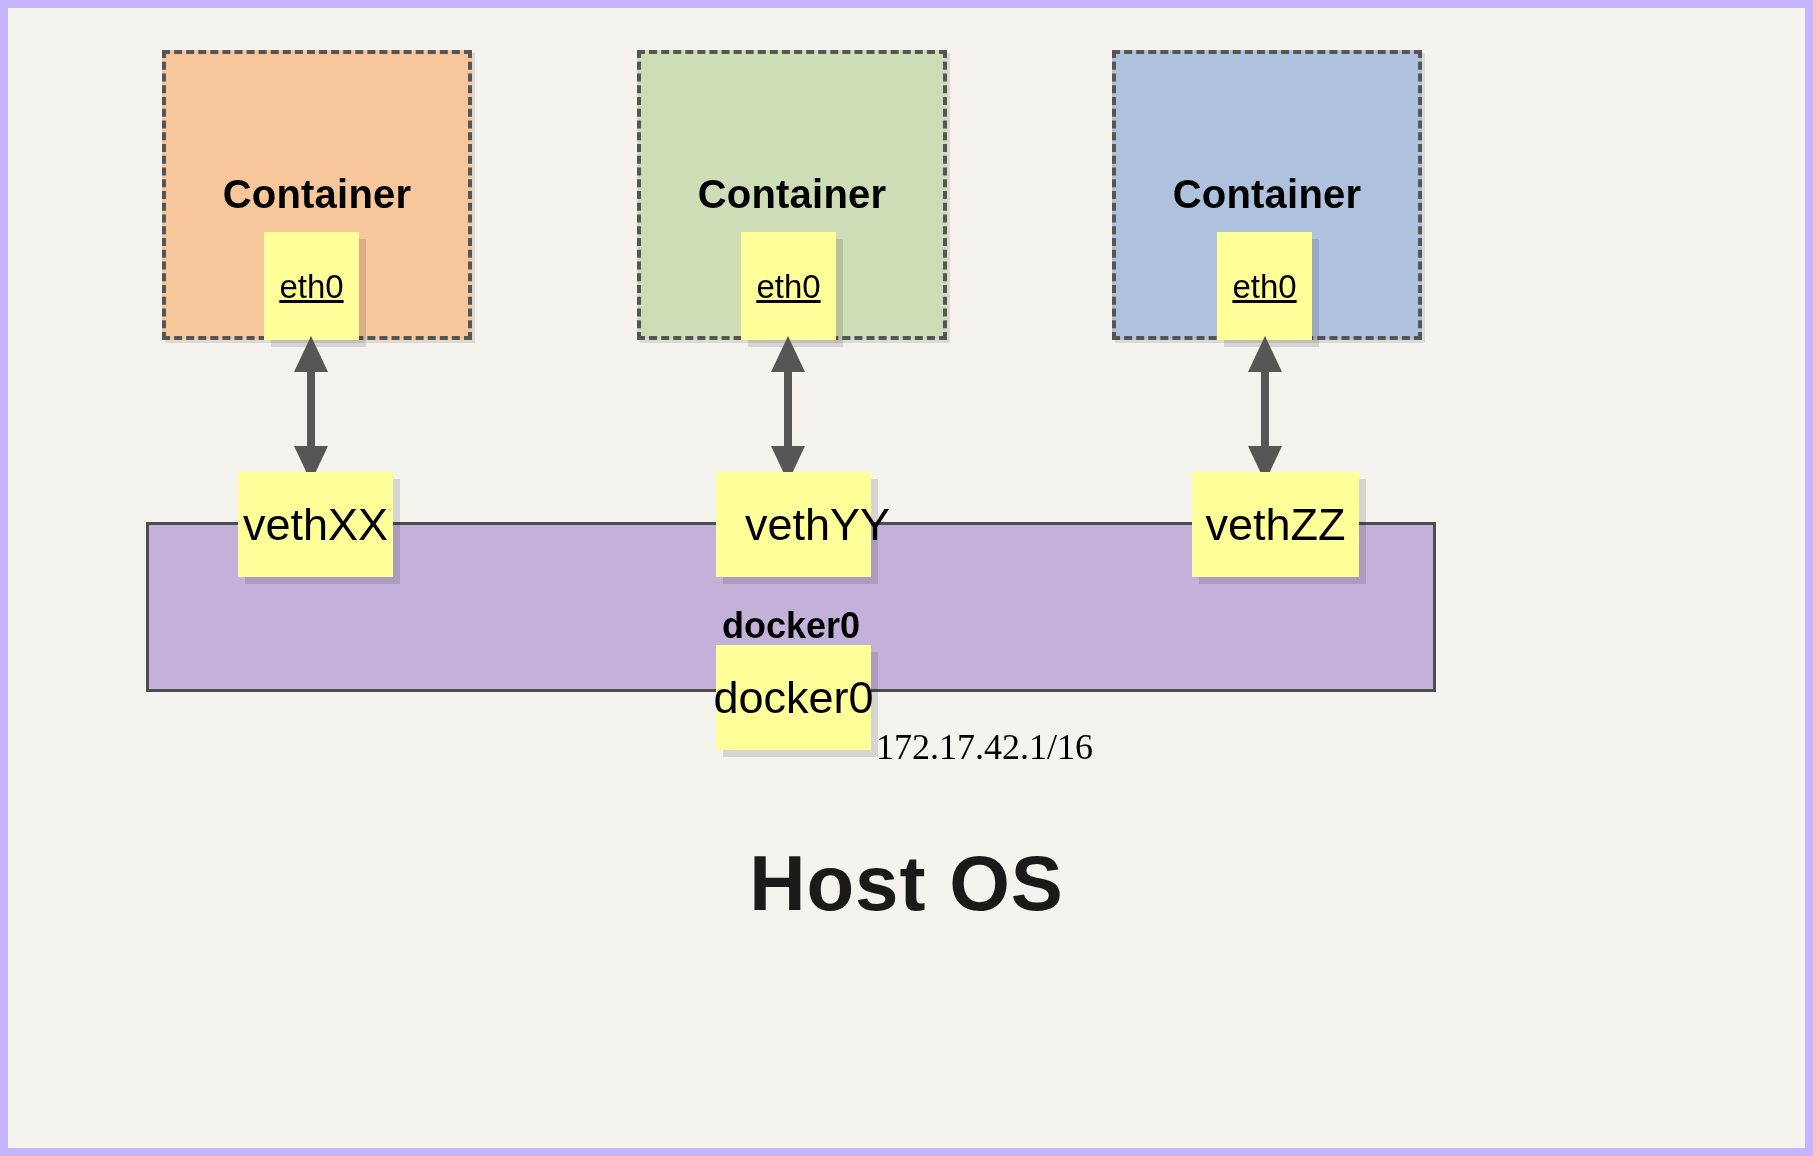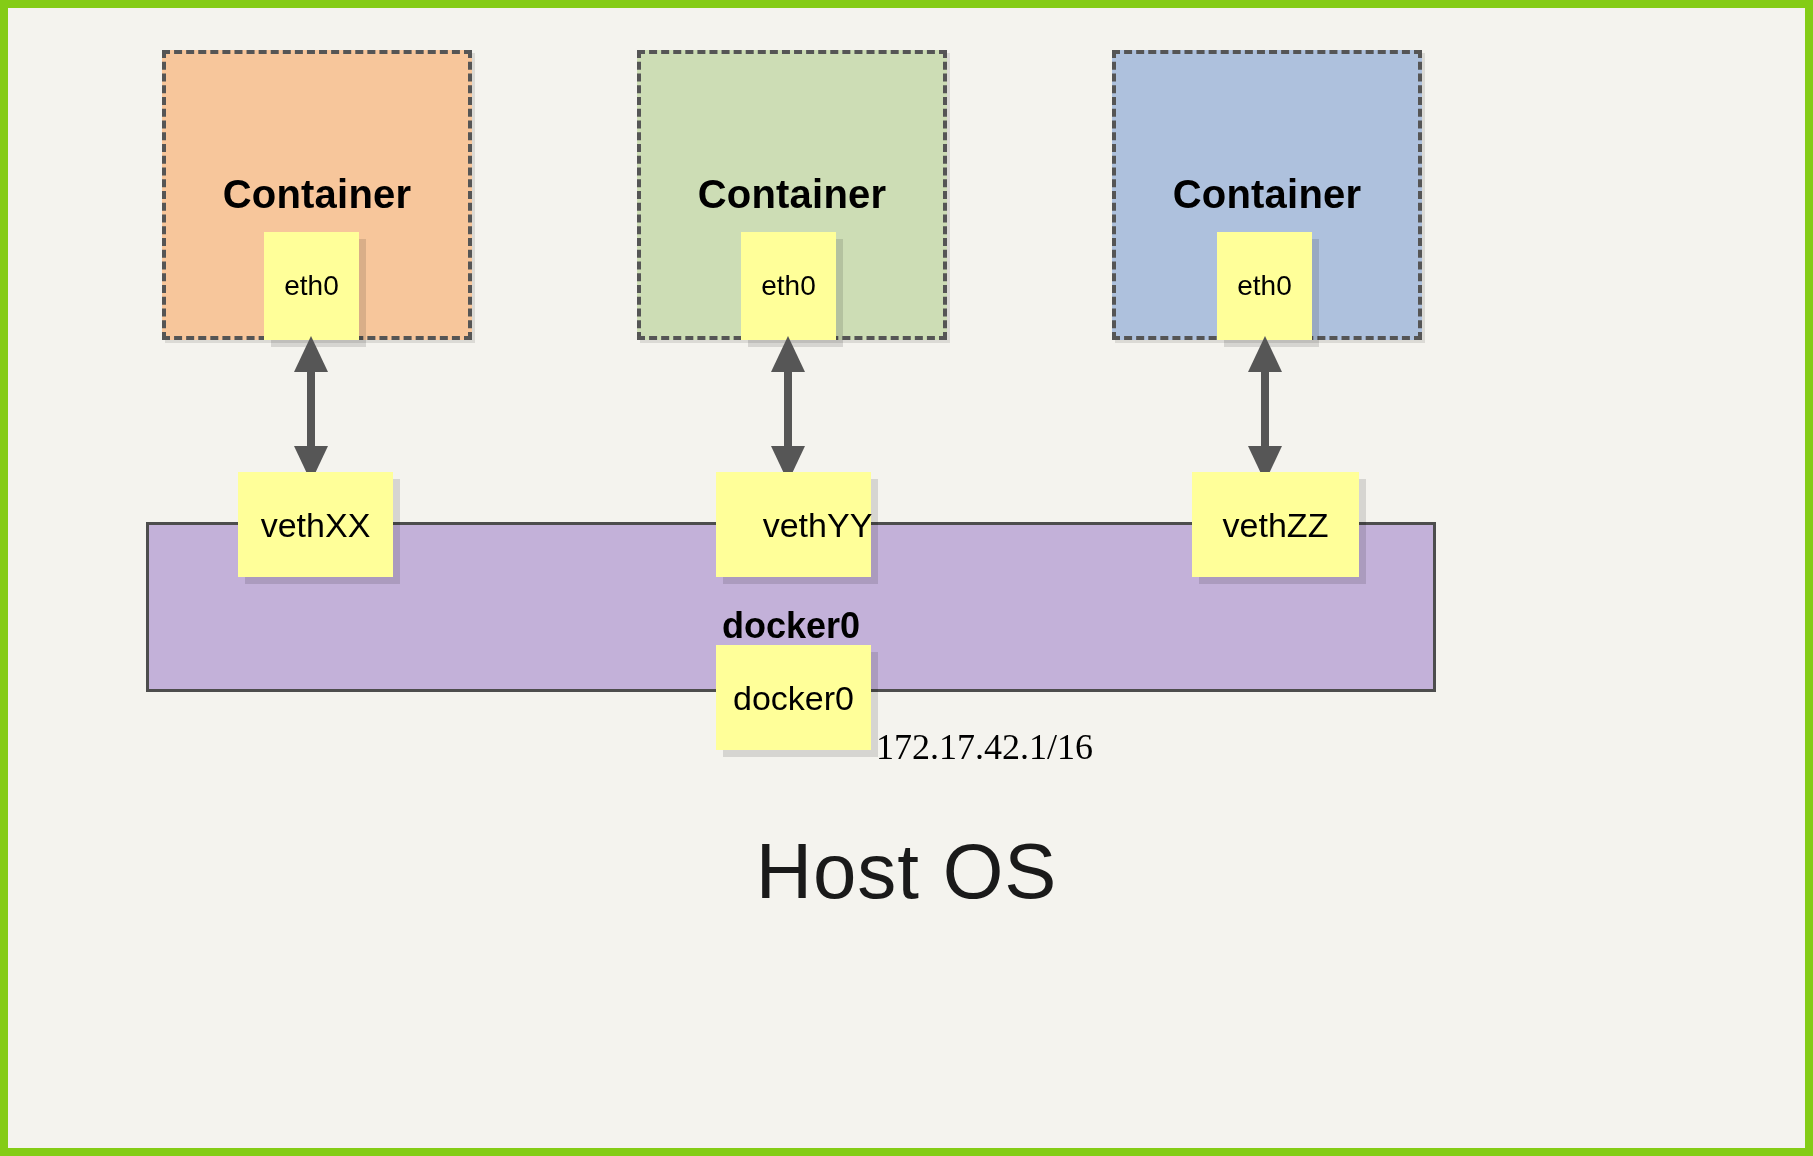--- a/index.html
+++ b/index.html
@@ -4,21 +4,21 @@
 <style>
   html, body {
     margin: 0;
     padding: 0;
     background: #ffffff;
   }
   #stage {
     position: relative;
     width: 1813px;
     height: 1156px;
-    background: #84cc16;
+    background: #c4b5fd;
     overflow: hidden;
     font-family: "Liberation Sans", sans-serif;
   }
   
   #canvas {
     position: absolute;
     left: 8px;
     top: 8px;
     width: 1797px;
     height: 1140px;
@@ -49,25 +49,25 @@
   .yellow-box {
     position: absolute;
     background: #ffff99;
     box-sizing: border-box;
     box-shadow: 7px 7px 0 rgba(0,0,0,0.12);
     display: flex;
     align-items: center;
     justify-content: center;
   }
   .yellow-box span {
-    font-size: 34px;
+    font-size: 45px;
     color: #000000;
     line-height: 1;
   }
-  .yellow-box.eth span { font-size: 28px; }
+  .yellow-box.eth span { font-size: 33px; text-decoration: underline; }
 
   
   #docker-bar {
     position: absolute;
     background: #c3b1d9;
     border: 3px solid #4d4d4d;
     box-sizing: border-box;
   }
   #docker-bar-label {
     position: absolute;
@@ -92,23 +92,24 @@
     white-space: nowrap;
   }
 
   
   #host-os {
     position: absolute;
     left: 0;
     right: 0;
     text-align: center;
     font-size: 78px;
-    font-weight: 400;
+    font-weight: 700;
     color: #1a1a1a;
     letter-spacing: 1px;
+    margin-top: 12px;
   }
 </style>
 </head>
 <body>
 
 <div id="stage">
   <div id="canvas">
 
     <div class="container-box" style="left:154px; top:42px; width:310px; height:290px; background:#f7c69b;">
       <div class="container-title">Container</div>

